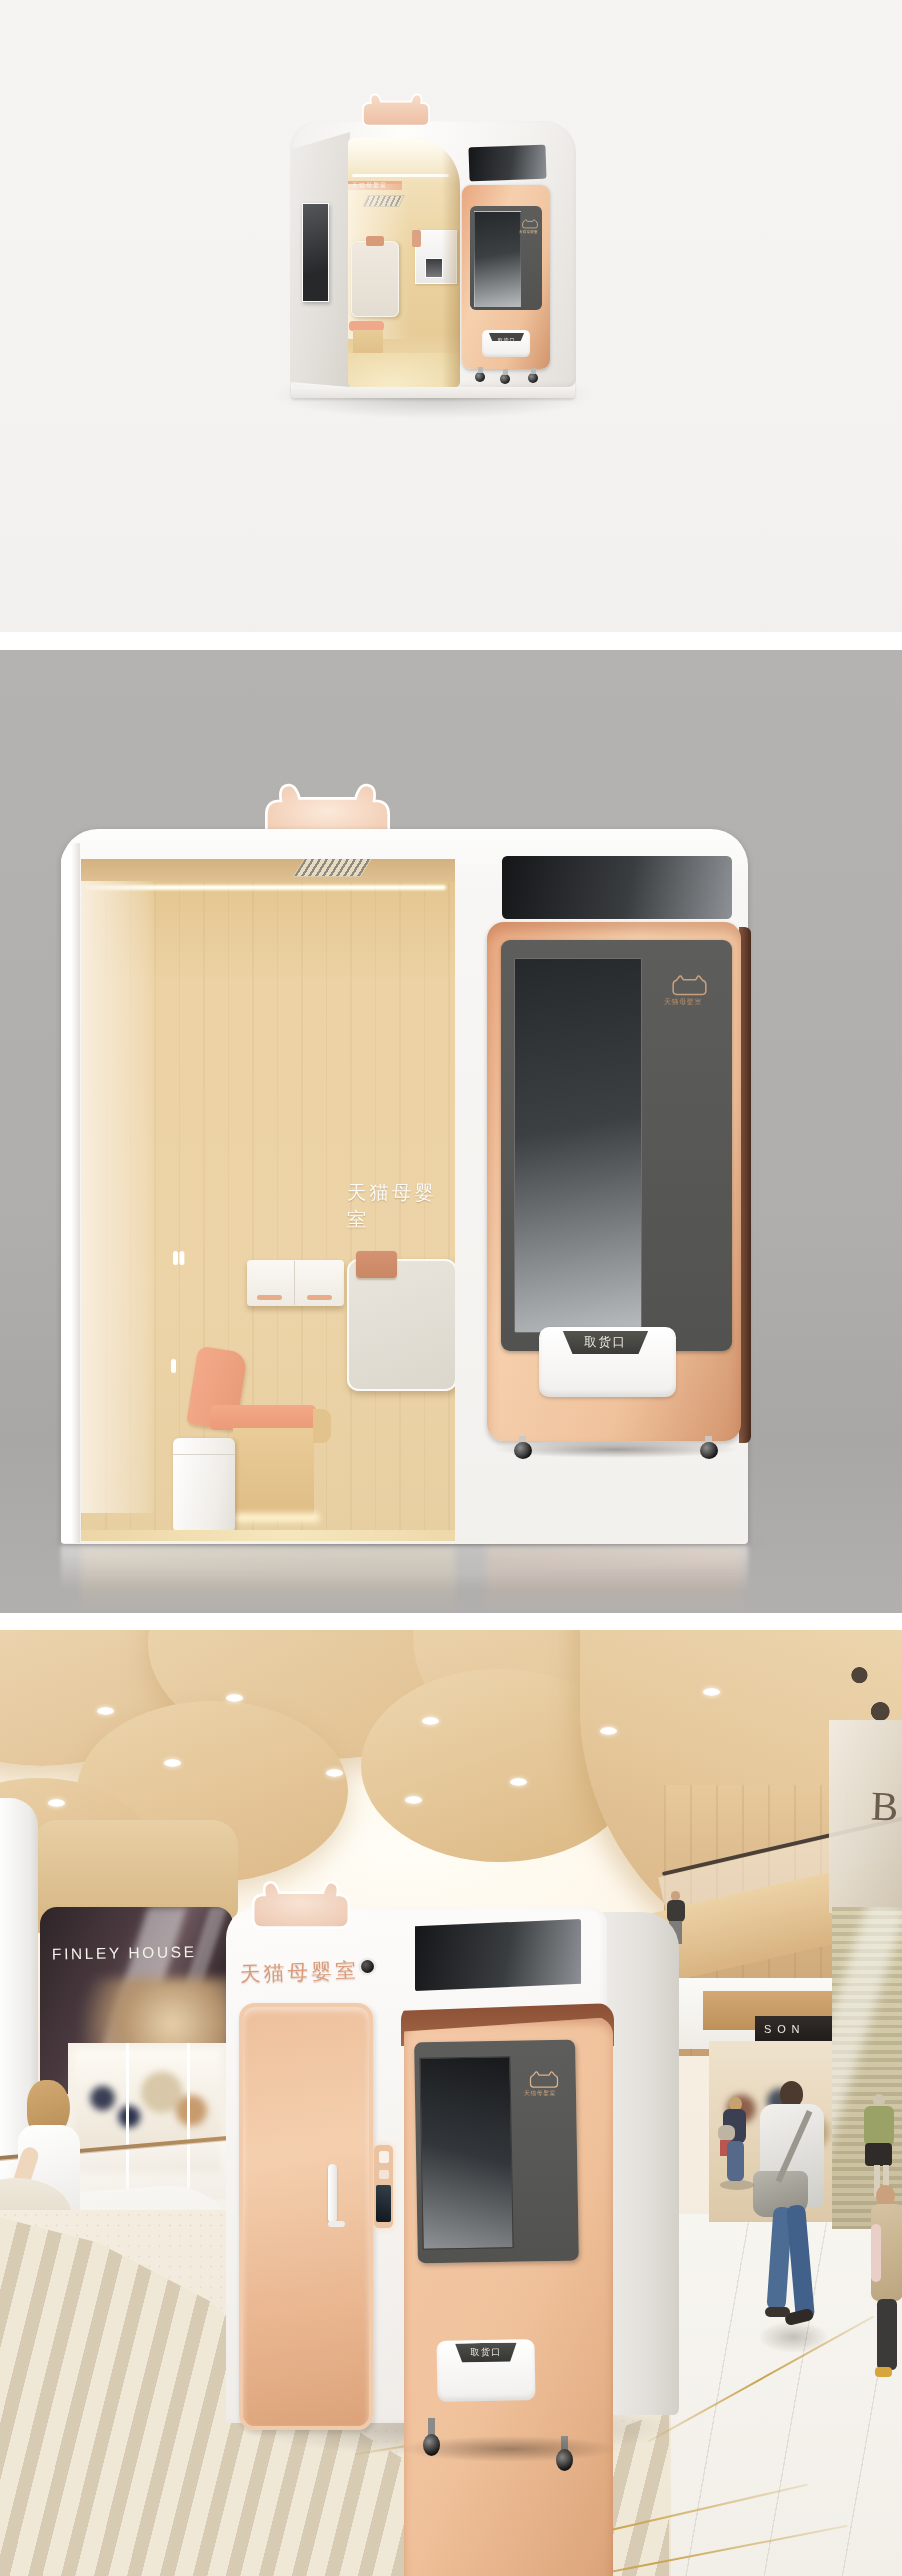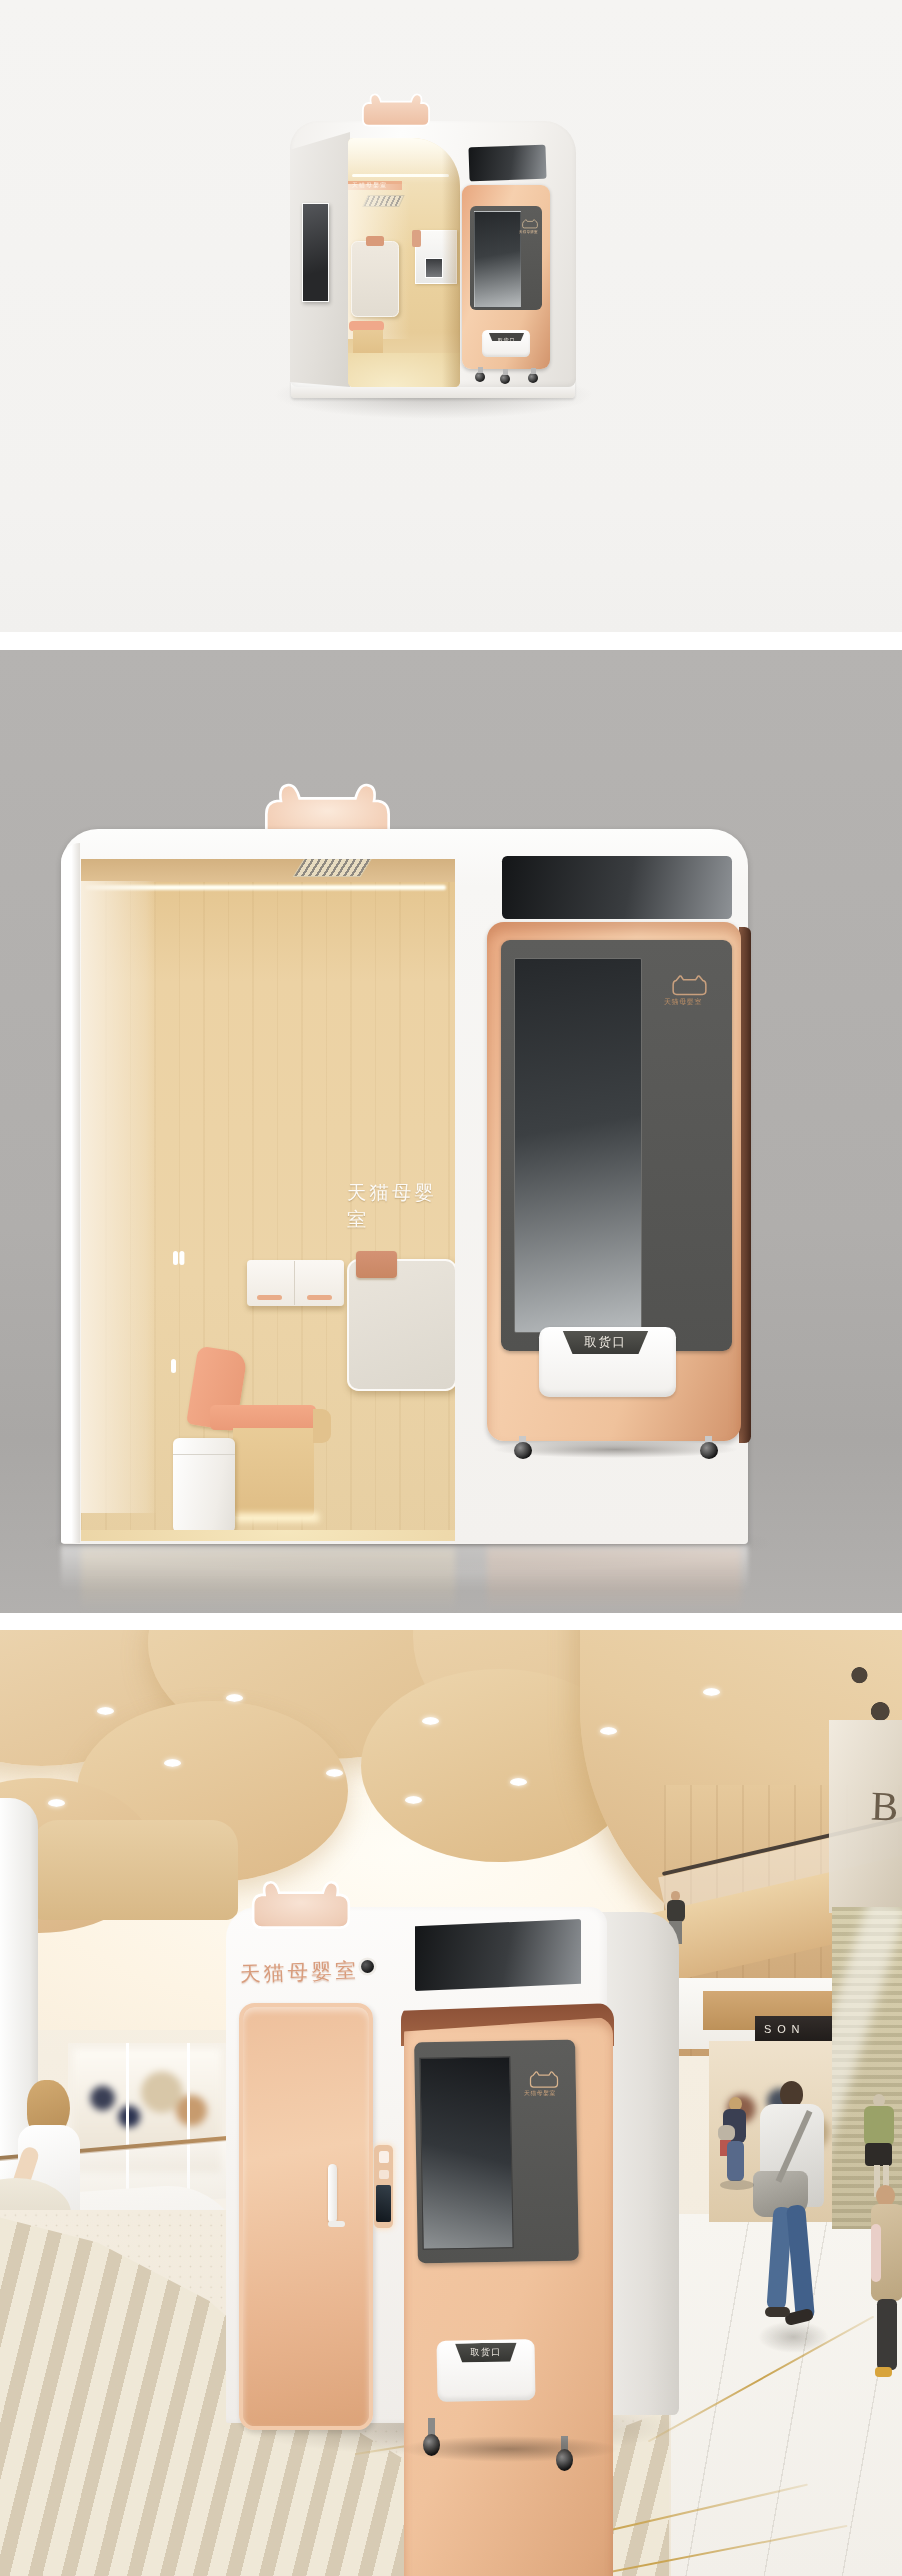--- a/index.html
+++ b/index.html
@@ -229,20 +229,28 @@
   <div class="dl" style="left:703px;top:58px;"></div>
   <div class="dl" style="left:48px;top:169px;"></div>
   <div class="dl" style="left:405px;top:166px;"></div>
 
   <div class="abs" style="left:832px;top:26px;width:71px;height:77px;background:
               radial-gradient(circle at 30% 30%,#4e443a 7.7px,transparent 8.4px),
               radial-gradient(circle at 75% 65%,#4e443a 9px,transparent 9.7px);transform:rotate(20deg);"></div>
 
   <div class="abs" style="left:32px;top:190px;width:206px;height:100px;border-radius:26px 26px 11.6px 11.6px;
               background:linear-gradient(180deg,#e8cfa5,#d8b886);"></div>
+  <div class="abs" style="left:40px;top:277px;width:193px;height:187px;border-radius:17px 17px 0 0;overflow:hidden;
+              background:linear-gradient(115deg,#2e2428 0%,#4a3a40 35%,#6a555b 55%,#3a2d32 75%,#241c20 100%);">
+    <div class="abs" style="left:77px;top:0;width:39px;height:193px;background:rgba(255,255,255,.45);transform:skewX(-18deg);filter:blur(3.9px);"></div>
+    <div class="abs" style="left:139px;top:0;width:17px;height:193px;background:rgba(255,255,255,.3);transform:skewX(-18deg);filter:blur(2.6px);"></div>
+    <div class="abs" style="left:11.6px;top:37px;width:181px;font-size:15.5px;color:#f4f1ea;letter-spacing:2.6px;transform:rotate(-1deg);">FINLEY HOUSE</div>
+    <div class="abs" style="left:39px;top:71px;width:155px;height:116px;filter:blur(5.2px);
+                background:radial-gradient(circle at 60% 40%,#e8d2ad 0%,#b2906b 45%,rgba(80,60,55,0) 80%);"></div>
+  </div>
 
   <div class="abs" style="left:-19.3px;top:168px;width:57px;height:426px;border-radius:0 28px 26px 0;
               background:linear-gradient(90deg,#ffffff 30%,#ecebe8 85%,#dcdad6 100%);"></div>
 
   <div class="abs" style="left:68px;top:413px;width:161px;height:168px;overflow:hidden;background:#f6f1e8;">
     <div class="abs" style="left:5.2px;top:6.4px;width:148px;height:123px;filter:blur(3.9px);
          background:
            radial-gradient(circle at 20% 40%,#3a3f55 11.6px,transparent 13px),
            radial-gradient(circle at 38% 55%,#2c3350 10.3px,transparent 11.6px),
            radial-gradient(circle at 60% 35%,#d8c7a8 19.3px,transparent 22px),

